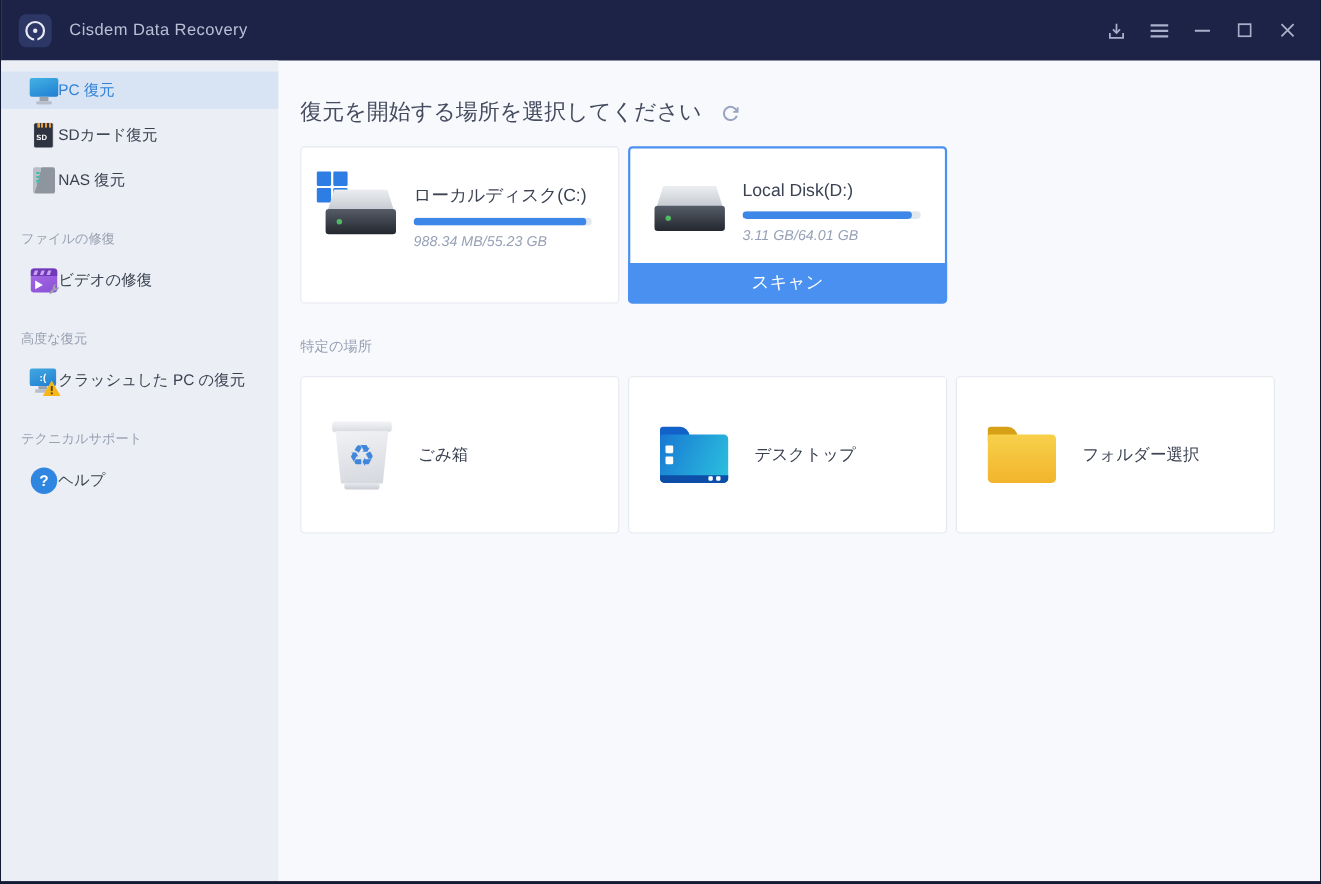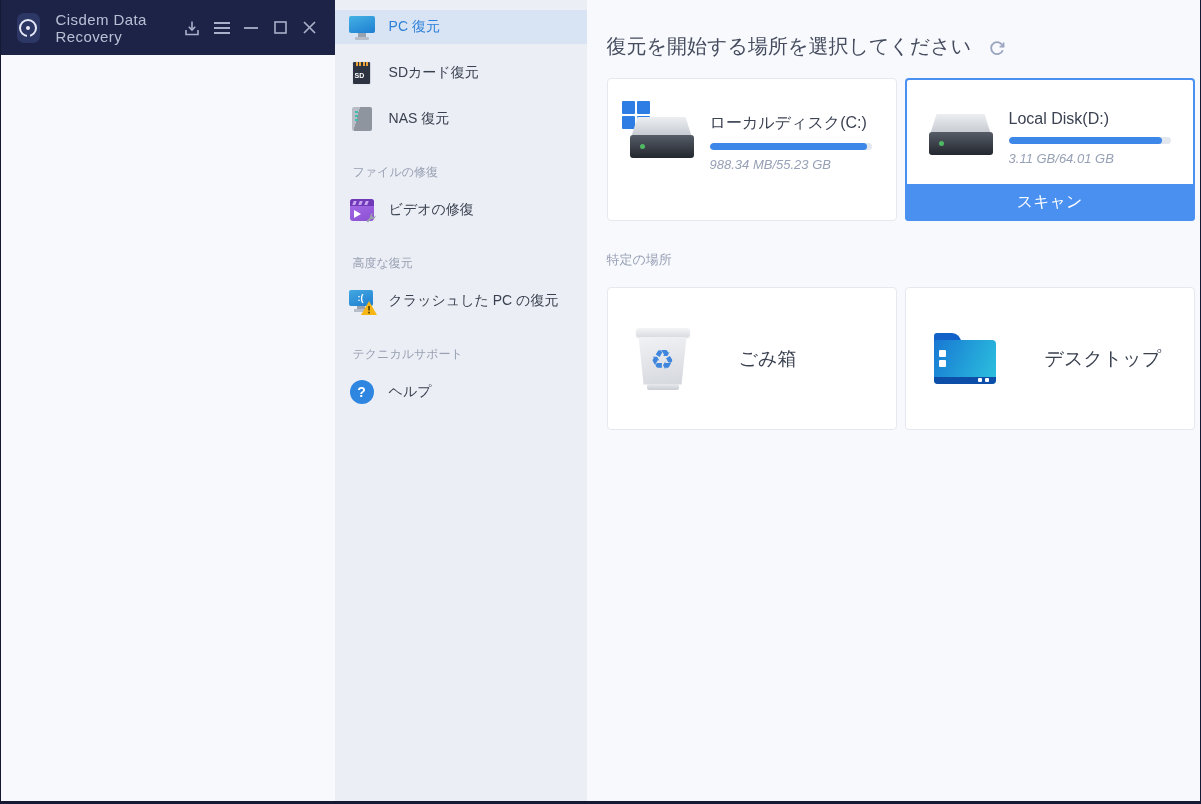--- a/index.html
+++ b/index.html
@@ -6,21 +6,21 @@
   body {
     font-family: "Liberation Sans", "DejaVu Sans", sans-serif;
     background: #ffffff;
     -webkit-font-smoothing: antialiased;
   }
   .window {
     width: 1201px; height: 804px;
     border-left: 1px solid #141a33;
     border-right: 1px solid #141a33;
     border-bottom: 3px solid #141a33;
-    display: flex; flex-direction: row;
+    display: flex; flex-direction: column;
     background: #f7f9fc;
     overflow: hidden;
   }
   
   .titlebar {
     height: 55px; flex: 0 0 55px;
     background: #1c2347;
     display: flex; align-items: center;
     padding: 0 10px 0 16px;
   }
@@ -59,23 +59,23 @@
     width: 252px; flex: 0 0 252px;
     background: #ebeef5;
     padding-top: 10px;
   }
   .side-label {
     padding: 10px 18px 12px;
     font-size: 12px; color: #98a0b2;
   }
   .side-label.gap { margin-top: 18px; }
   .side-item {
-    height: 34px; margin-bottom: 12px;
+    height: 34px; margin-bottom: 7px;
     display: flex; align-items: center;
-    padding-left: 14px; gap: 14px;
+    padding-left: 26px; 
     font-size: 14px; color: #39404f;
     cursor: pointer;
   }
   .side-item.selected { background: #d8e4f3; color: #2f80d9; }
   .side-icon { width: 26px; height: 26px; position: relative; flex: 0 0 26px; }
 
   
   .icon-monitor .screen {
     position: absolute; left: 0; top: 2px; width: 26px; height: 17px;
     border-radius: 2px; background: linear-gradient(160deg, #43b2e4, #1f7ed2);
@@ -200,21 +200,21 @@
     border-radius: 50%; background: #4fb963;
   }
   .win-logo {
     position: absolute; left: -8px; top: -14px;
     width: 28px; height: 28px;
     display: grid; grid-template-columns: 13px 13px; grid-template-rows: 13px 13px; gap: 2px;
   }
   .win-logo span { background: #2e7de5; border-radius: 1px; }
   
   .loc-card { display: flex; align-items: center; padding-left: 28px; gap: 24px; }
-  .loc-label { font-size: 19px; color: #3a4150; margin-left: 25px; }
+  .loc-label { font-size: 15px; color: #3a4150; }
   .bin-icon { width: 54px; height: 66px; position: relative; }
   .bin-rim {
     position: absolute; left: 0; top: 2px; width: 54px; height: 9px;
     border-radius: 3px; background: linear-gradient(#f4f5f7, #d9dce1);
     box-shadow: 0 1px 1px rgba(0,0,0,0.15);
   }
   .bin-body {
     position: absolute; left: 2px; top: 11px; width: 50px; height: 48px;
     clip-path: polygon(2% 0, 98% 0, 88% 100%, 12% 100%);
     background: linear-gradient(170deg, #f1f2f5, #d4d7dd);

